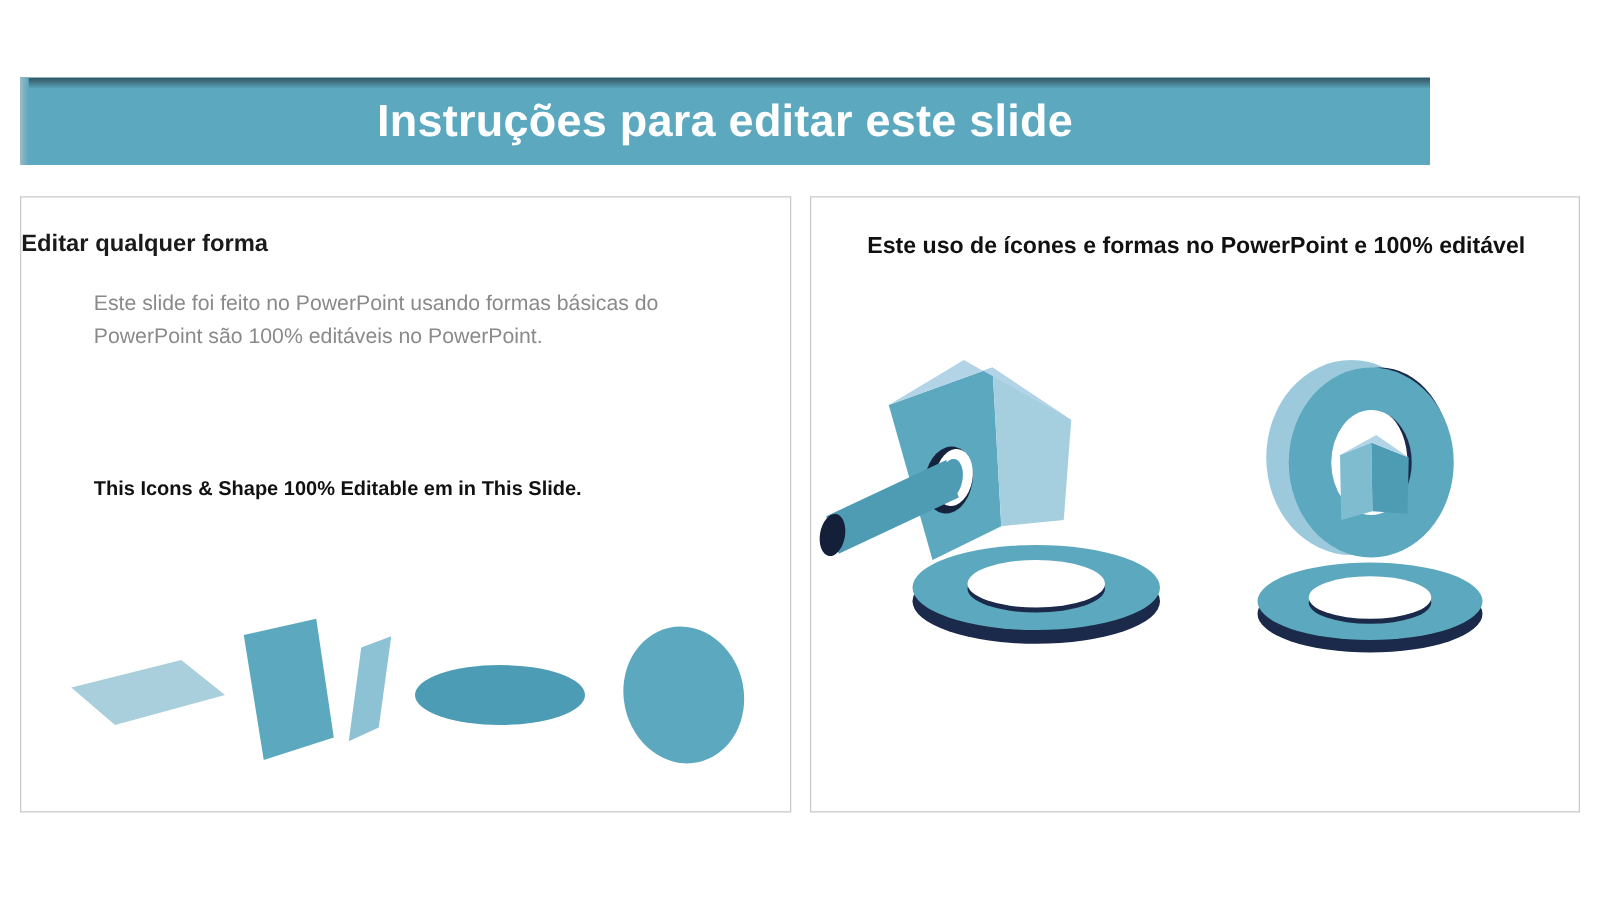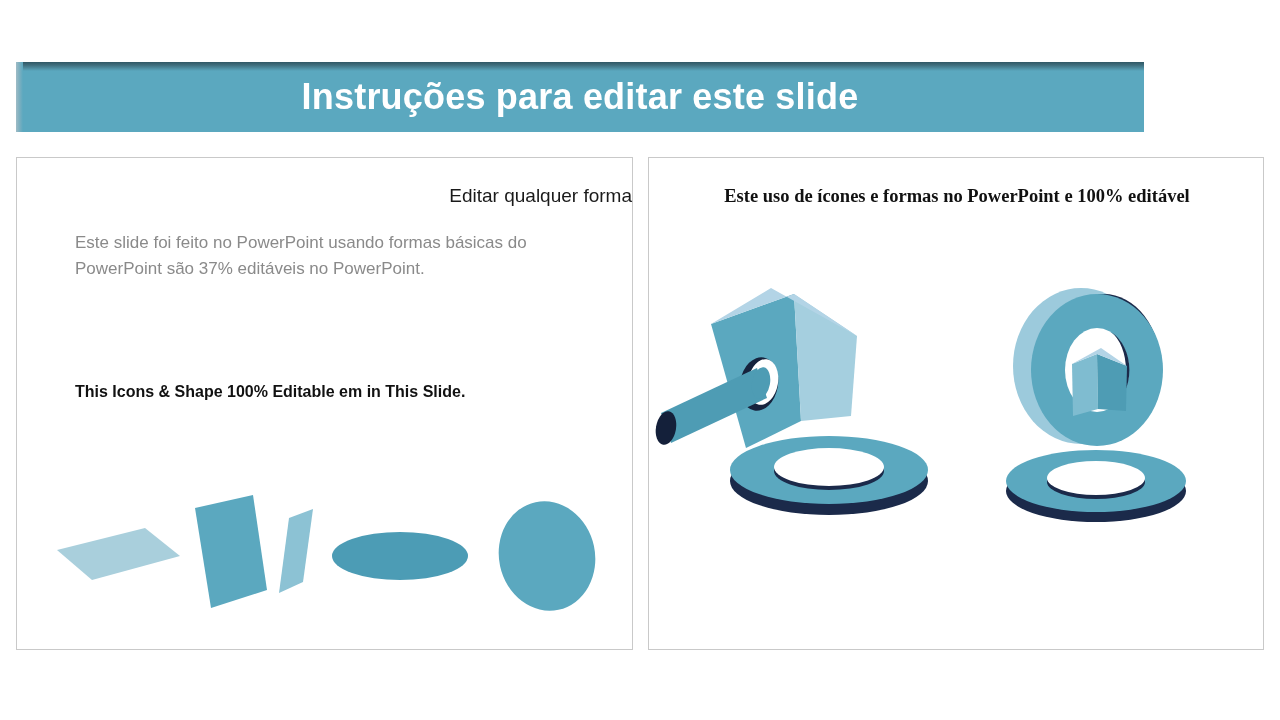--- a/index.html
+++ b/index.html
@@ -65,32 +65,31 @@
     left: 16px;
     top: 157px;
     width: 617px;
     height: 493px;
   }
   .panel-right {
     left: 648px;
     top: 157px;
     width: 616px;
     height: 493px;
-    font-family: Liberation Serif, serif;
   }
 
   
   .left-heading {
     position: absolute;
     left: 0;
     top: 27px;
     width: 100%;
-    text-align: right;
+    text-align: left;
     font-size: 19px;
-    font-weight: normal;
+    font-weight: bold;
     color: #1a1a1a;
   }
   .body-copy {
     position: absolute;
     left: 58px;
     top: 72px;
     width: 500px;
     color: #8a8a8a;
     font-size: 17px;
     line-height: 26px;
@@ -144,21 +143,21 @@
 
 <div class="title-banner">
   <span class="title-text">Instruções para editar este slide</span>
 </div>
 
 <div class="panel panel-left">
 
   <div class="left-heading">Editar qualquer forma</div>
 
   <div class="body-copy">
-    <p>Este slide foi feito no PowerPoint usando formas básicas do PowerPoint são 37% editáveis no PowerPoint.</p>
+    <p>Este slide foi feito no PowerPoint usando formas básicas do PowerPoint são 100% editáveis no PowerPoint.</p>
   </div>
 
   <div class="bold-note">This Icons &amp; Shape 100% Editable em in This Slide.</div>
 
   <div class="shapes-row">
     <svg width="617" height="140" viewBox="0 0 617 140" xmlns="http://www.w3.org/2000/svg">
 
       <polygon points="40,62 128,40 163,68 75,92" fill="#a9cfdc"></polygon>
 
       <polygon points="178,20 236,7 250,102 194,120" fill="#5ba8bf"></polygon>

